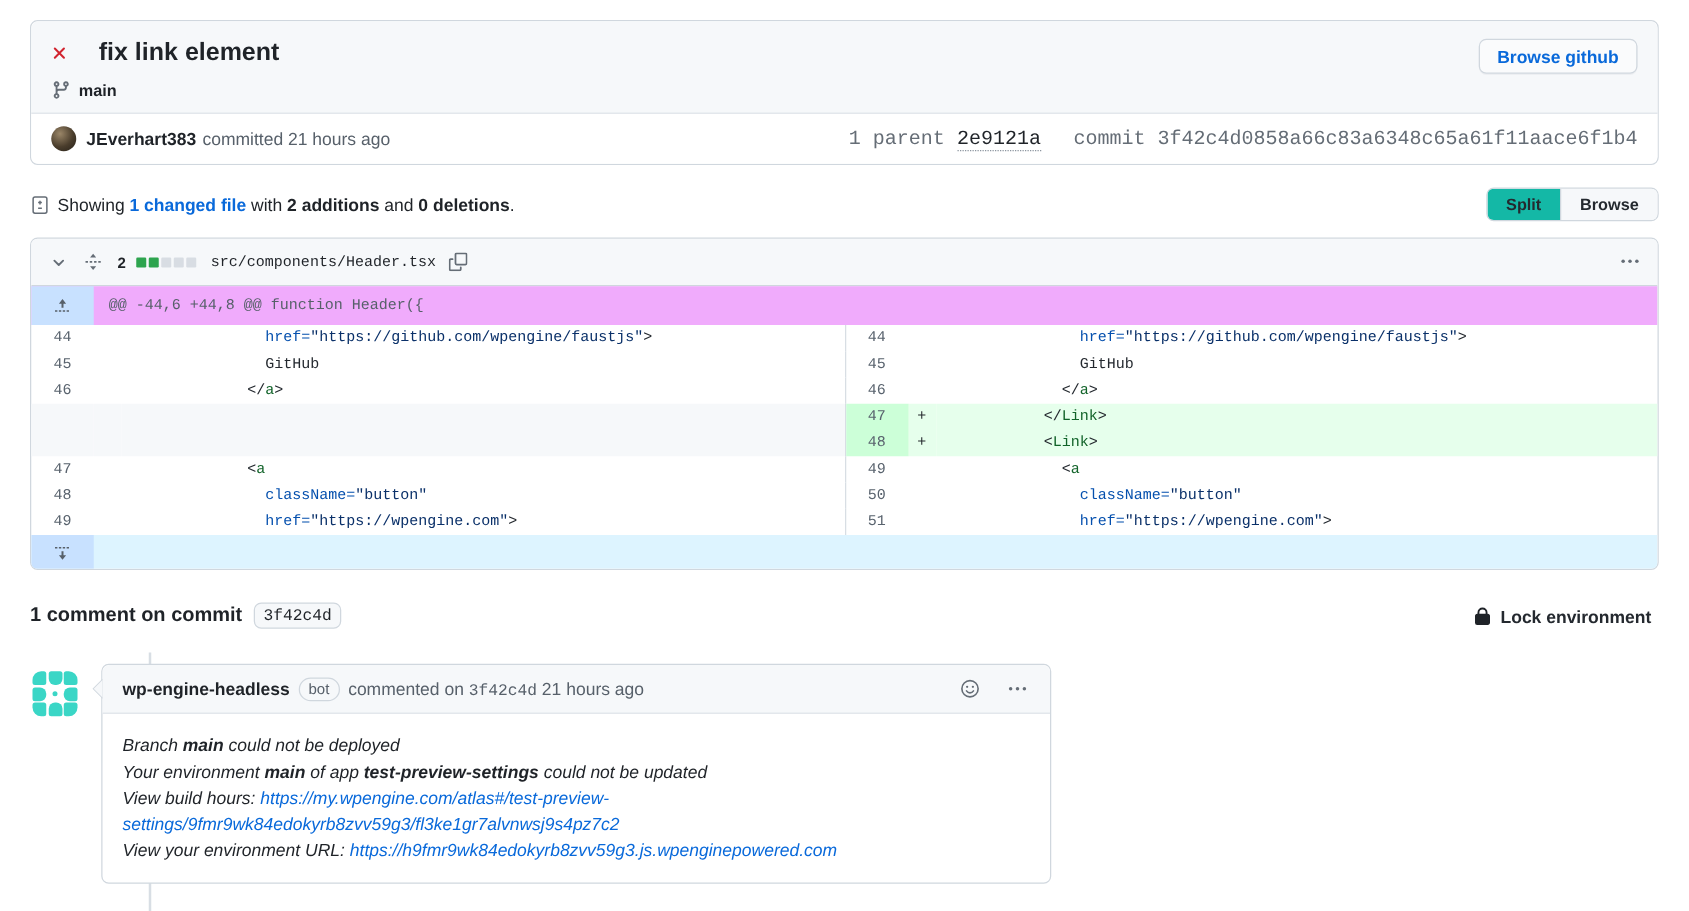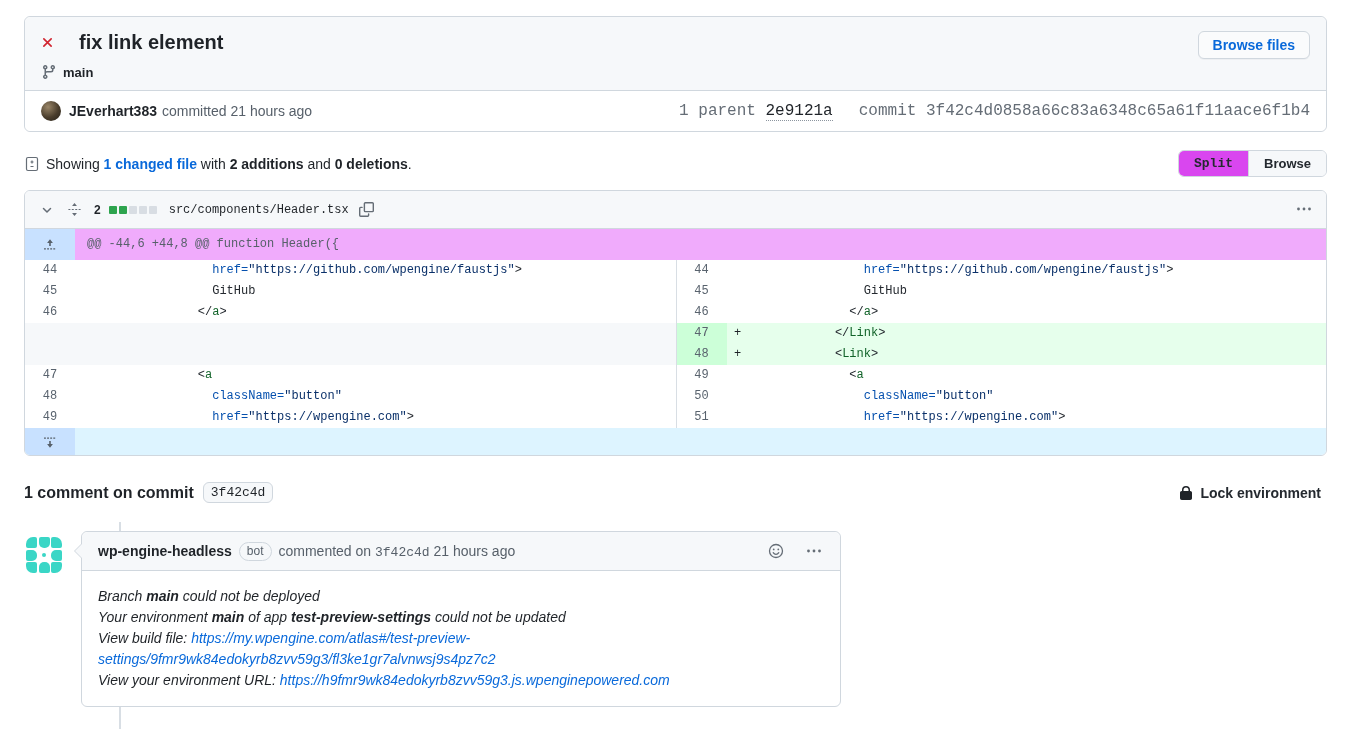--- a/index.html
+++ b/index.html
@@ -24,21 +24,21 @@
   .author-name { font-weight:700; margin:0 5px 0 8px; color:#1f2328; text-decoration:none; }
   .committed-text { color:#57606a; }
   .meta-right { margin-left:auto; display:flex; align-items:center; gap:26px; font-family:"Liberation Mono","DejaVu Sans Mono",monospace; font-size:16px; color:#656d76; }
   .parent-sha { color:#1f2328; text-decoration:none; border-bottom:1px dotted #8c959f; }
 
   
   .summary-row { display:flex; align-items:center; justify-content:space-between; margin-top:18px; }
   .summary-left { display:flex; align-items:center; gap:4px; }
   .seg-control { display:flex; border:1px solid #d0d7de; border-radius:6px; overflow:hidden; font-size:13px; font-weight:600; color:#24292f; }
   .seg-btn { padding:5px 15px; cursor:pointer; background:#f6f8fa; border:none; font-family:inherit; font-size:13px; font-weight:600; color:#24292f; }
-  .seg-btn.active { background:#d946ef;font-family:Liberation Mono, monospace; }
+  .seg-btn.active { background:#14b8a6; }
   .seg-btn + .seg-btn { border-left:1px solid #d0d7de; }
 
   
   .file-card { margin-top:13px; border:1px solid #d0d7de; border-radius:6px; overflow:hidden; }
   .file-header { display:flex; align-items:center; gap:8px; padding:8px 12px; background:#f6f8fa; border-bottom:1px solid #d0d7de; }
   .changes-count { font-size:12px; font-weight:600; color:#1f2328; margin-left:2px; }
   .diffstat { display:flex; gap:2px; }
   .sq { width:8px; height:8px; border-radius:1px; display:inline-block; }
   .sq.g { background:#2da44e; }
   .sq.n { background:#d8dde3; }
@@ -111,21 +111,21 @@
   <div class="commit-box">
     <div class="commit-box-top">
       <div class="commit-title-row">
         <span style="display:inline-flex;">
           <svg width="13" height="13" viewBox="0 0 16 16" fill="none" stroke="#d1242f" stroke-width="2" stroke-linecap="round">
               <path d="M3.5 3.5l9 9M12.5 3.5l-9 9"></path>
             </svg>
         </span>
         <span class="commit-title">fix link element</span>
       </div>
-      <button class="browse-btn">Browse files</button>
+      <button class="browse-btn">Browse github</button>
       <div class="branch-row">
         <span style="display:inline-flex;">
           <svg width="16" height="16" viewBox="0 0 16 16" fill="#656d76">
               <path d="M9.5 3.25a2.25 2.25 0 1 1 3 2.122V6A2.5 2.5 0 0 1 10 8.5H6a1 1 0 0 0-1 1v1.128a2.251 2.251 0 1 1-1.5 0V5.372a2.25 2.25 0 1 1 1.5 0v1.836A2.493 2.493 0 0 1 6 7h4a1 1 0 0 0 1-1v-.628A2.25 2.25 0 0 1 9.5 3.25Zm-6 0a.75.75 0 1 0 1.5 0 .75.75 0 0 0-1.5 0Zm8.25-.75a.75.75 0 1 0 0 1.5.75.75 0 0 0 0-1.5ZM4.25 12a.75.75 0 1 0 0 1.5.75.75 0 0 0 0-1.5Z"></path>
             </svg>
         </span>
         <span>main</span>
       </div>
     </div>
     <div class="commit-meta">
@@ -369,20 +369,20 @@
                   <circle cx="2.5" cy="8" r="1.4"></circle>
                   <circle cx="8" cy="8" r="1.4"></circle>
                   <circle cx="13.5" cy="8" r="1.4"></circle>
                 </svg>
             </button>
           </span>
         </div>
         <div class="comment-body">
             <div class="body-line"><span class="seg-plain">Branch </span><span class="seg-bold">main</span><span class="seg-plain"> could not be deployed</span></div>
             <div class="body-line"><span class="seg-plain">Your environment </span><span class="seg-bold">main</span><span class="seg-plain"> of app </span><span class="seg-bold">test-preview-settings</span><span class="seg-plain"> could not be updated</span></div>
-            <div class="body-line"><span class="seg-plain">View build file: </span><a href="#" class="seg-link">https://my.wpengine.com/atlas#/test-preview-settings/9fmr9wk84edokyrb8zvv59g3/fl3ke1gr7alvnwsj9s4pz7c2</a></div>
+            <div class="body-line"><span class="seg-plain">View build hours: </span><a href="#" class="seg-link">https://my.wpengine.com/atlas#/test-preview-settings/9fmr9wk84edokyrb8zvv59g3/fl3ke1gr7alvnwsj9s4pz7c2</a></div>
             <div class="body-line"><span class="seg-plain">View your environment URL: </span><a href="#" class="seg-link">https://h9fmr9wk84edokyrb8zvv59g3.js.wpenginepowered.com</a></div>
           </div>
       </div>
     </div>
   </div>
 
 </div>
 
 </body></html>

